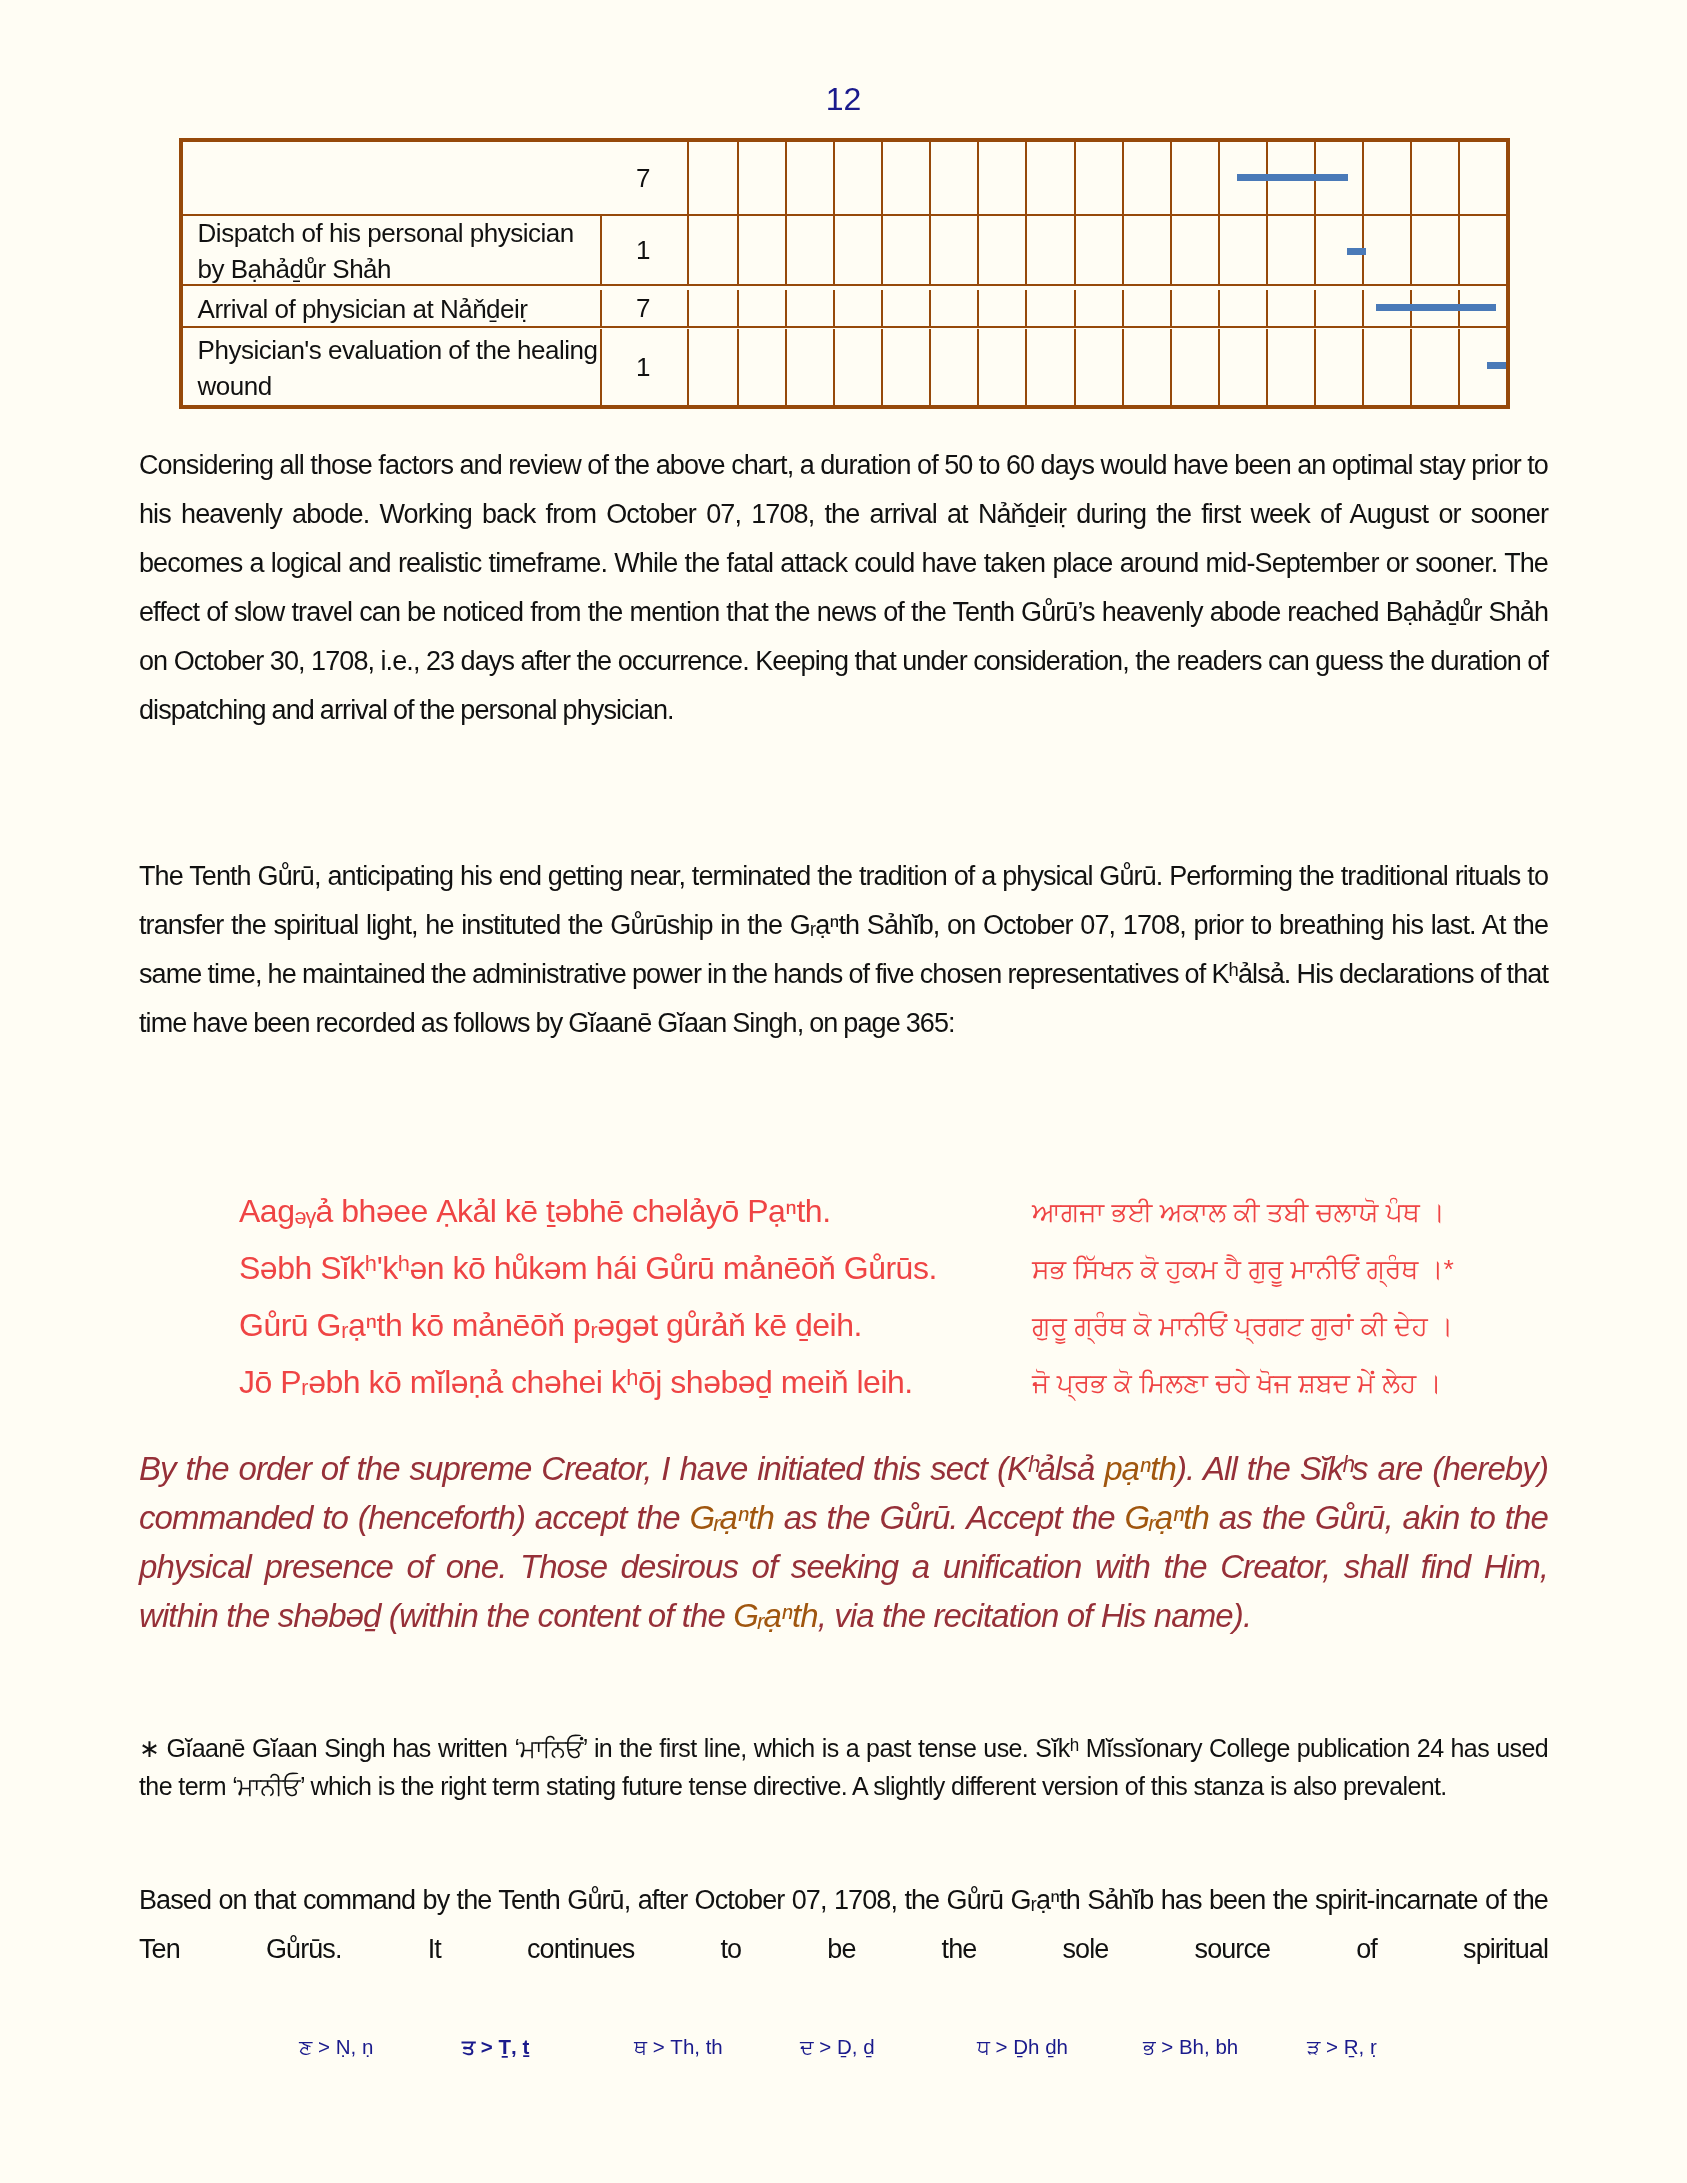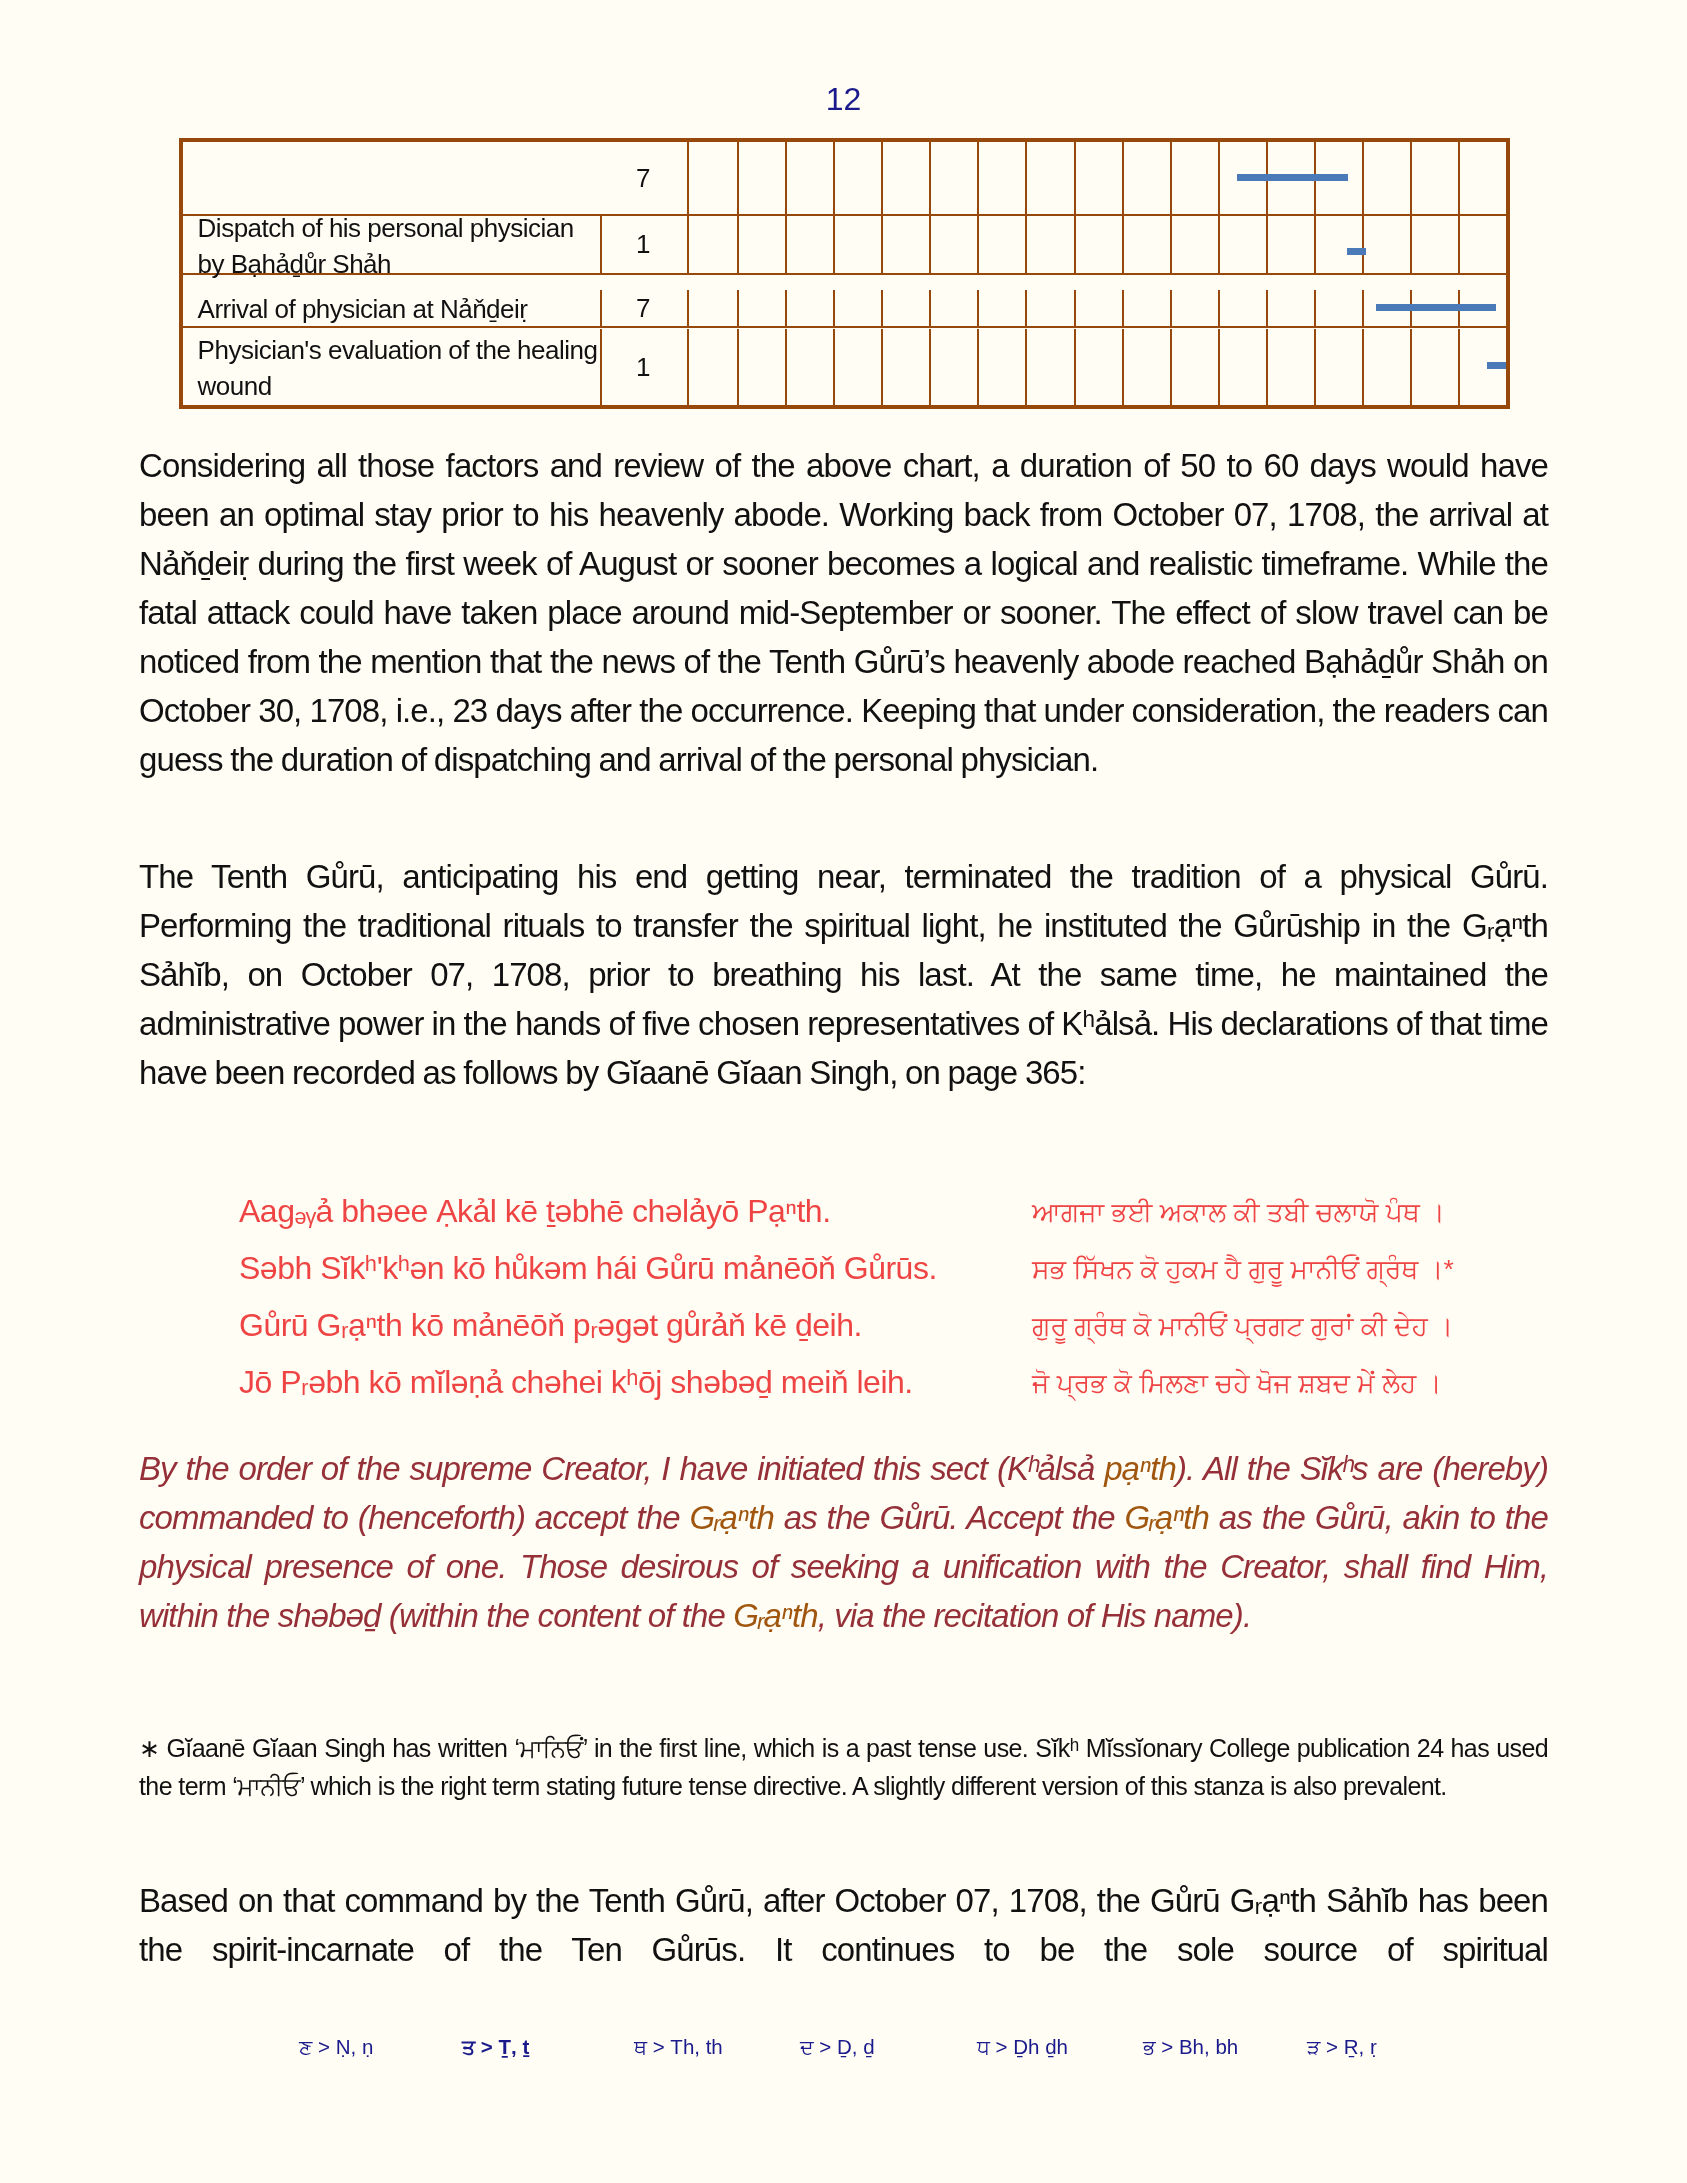--- a/index.html
+++ b/index.html
@@ -42,21 +42,21 @@
   .gantt-col {
     position: absolute; top: 0; bottom: 0; width: 0;
     border-left: 2px solid #96490a;
   }
   .gantt-bar {
     position: absolute; height: 7.3px; background: #4a7ab8;
   }
   
   .para {
     position: absolute; left: 139px; width: 1409px;
-    font-size: 33px; line-height: 49px; text-align: justify;
+    font-size: 27px; line-height: 49px; text-align: justify;
     letter-spacing: -0.9px; word-spacing: -0.7px;
   }
   .verse {
     position: absolute; left: 239px; top: 1188px; width: 1290px;
     font-size: 32px; color: #ef4444; letter-spacing: -0.5px;
   }
   .verse-line { position: relative; height: 57px; }
   .verse-roman { position: absolute; left: 0; top: 5.3px; white-space: nowrap; }
   .verse-gurmukhi { position: absolute; left: 793px; top: 9.3px; font-size: 26.5px; white-space: nowrap; letter-spacing: 0; }
   .translation {
@@ -98,21 +98,21 @@
         <div class="gantt-col" style="left: 481px;"></div>
         <div class="gantt-col" style="left: 529px;"></div>
         <div class="gantt-col" style="left: 577px;"></div>
         <div class="gantt-col" style="left: 625px;"></div>
         <div class="gantt-col" style="left: 673px;"></div>
         <div class="gantt-col" style="left: 721px;"></div>
         <div class="gantt-col" style="left: 769px;"></div>
         <div class="gantt-bar" style="left: 548px; width: 111px; top: 32px; background: rgb(74, 122, 184);"></div>
       </div>
     </div>
-    <div class="gantt-row" style="top: 74px; height: 59px;">
+    <div class="gantt-row" style="top: 74px; height: 70px;">
       <div class="gantt-task">Dispatch of his personal physician by Bạhảḏůr Shảh</div>
       <div class="gantt-days">1</div>
       <div class="gantt-grid">
         <div class="gantt-col" style="left: 48px;"></div>
         <div class="gantt-col" style="left: 96px;"></div>
         <div class="gantt-col" style="left: 144px;"></div>
         <div class="gantt-col" style="left: 192px;"></div>
         <div class="gantt-col" style="left: 240px;"></div>
         <div class="gantt-col" style="left: 288px;"></div>
         <div class="gantt-col" style="left: 336px;"></div>

